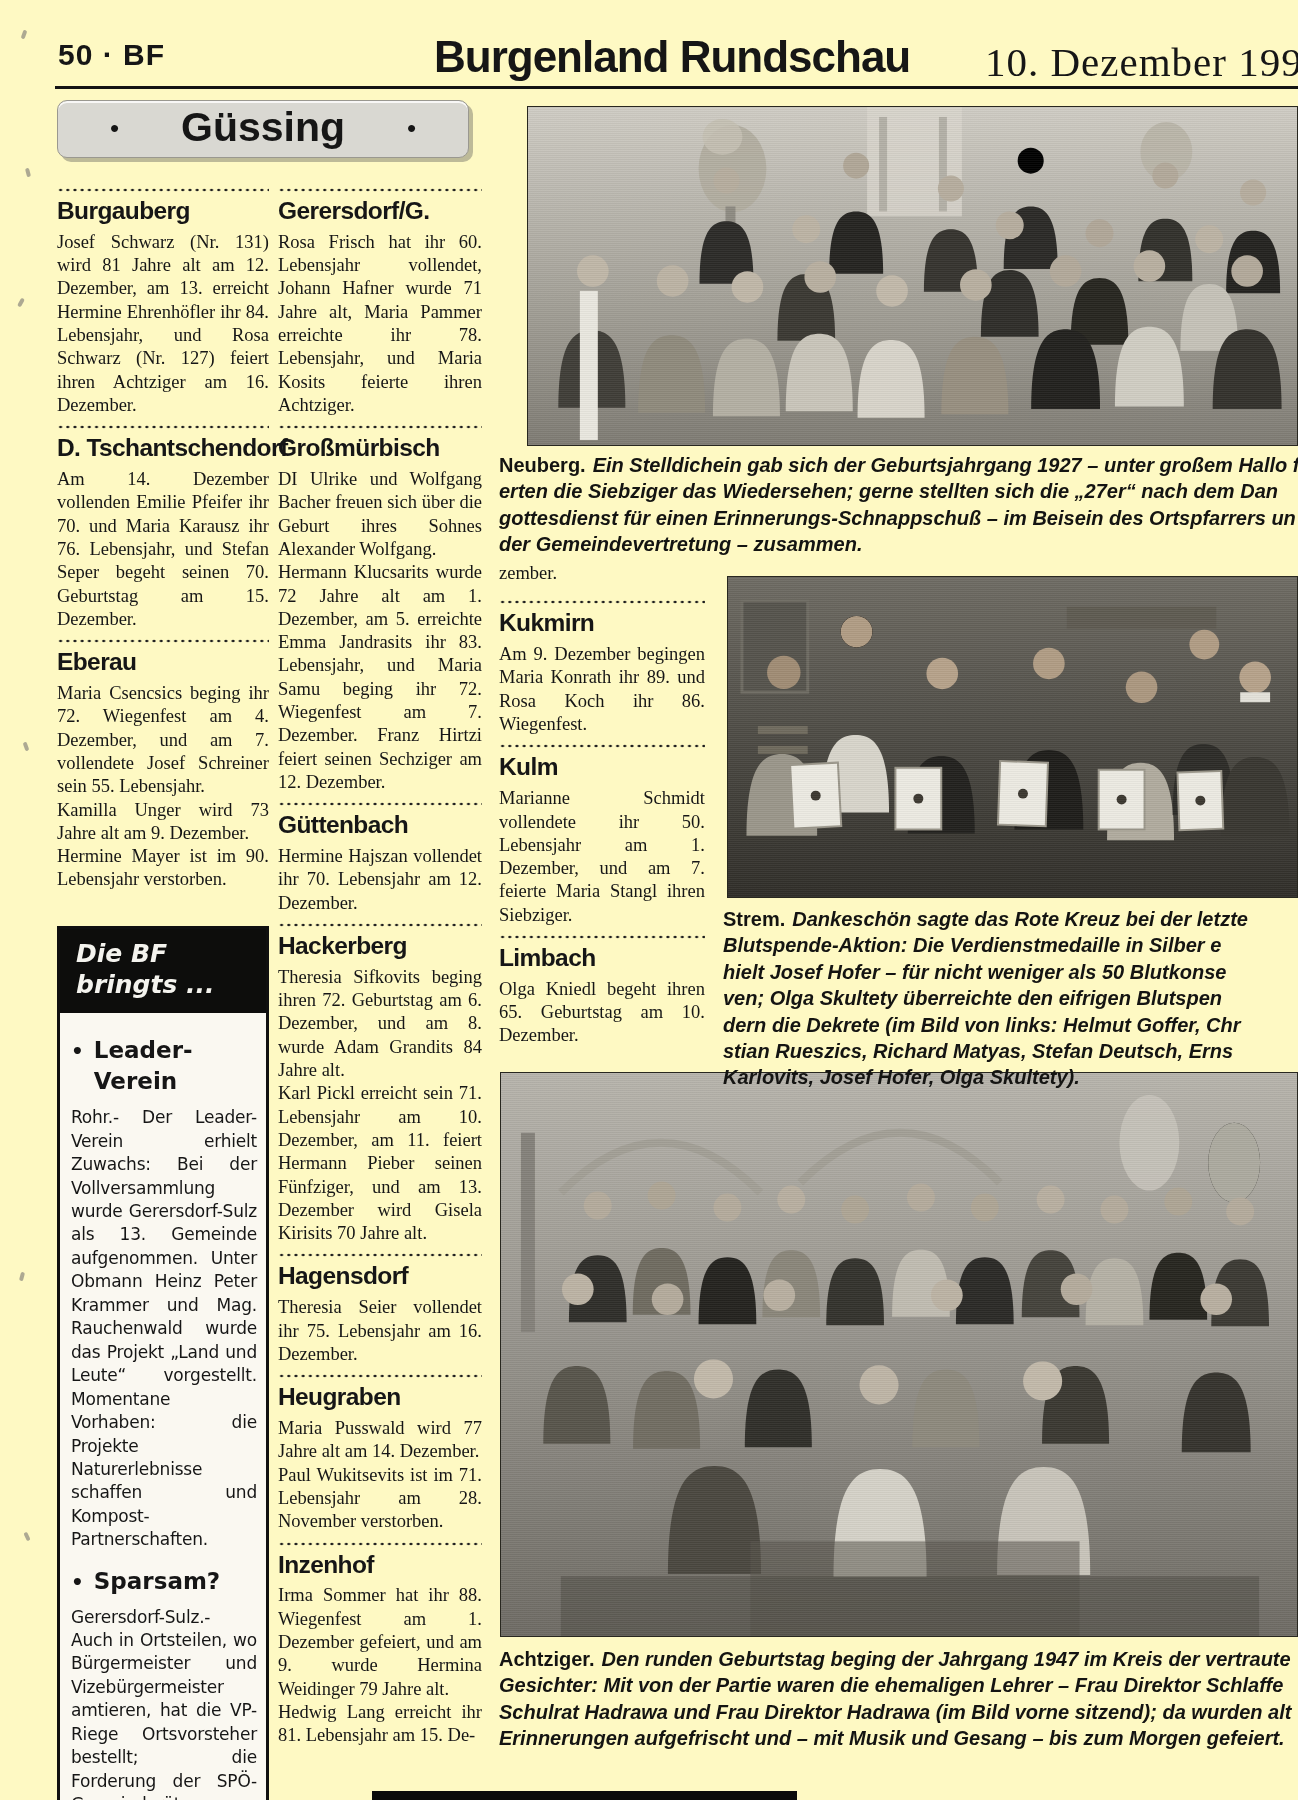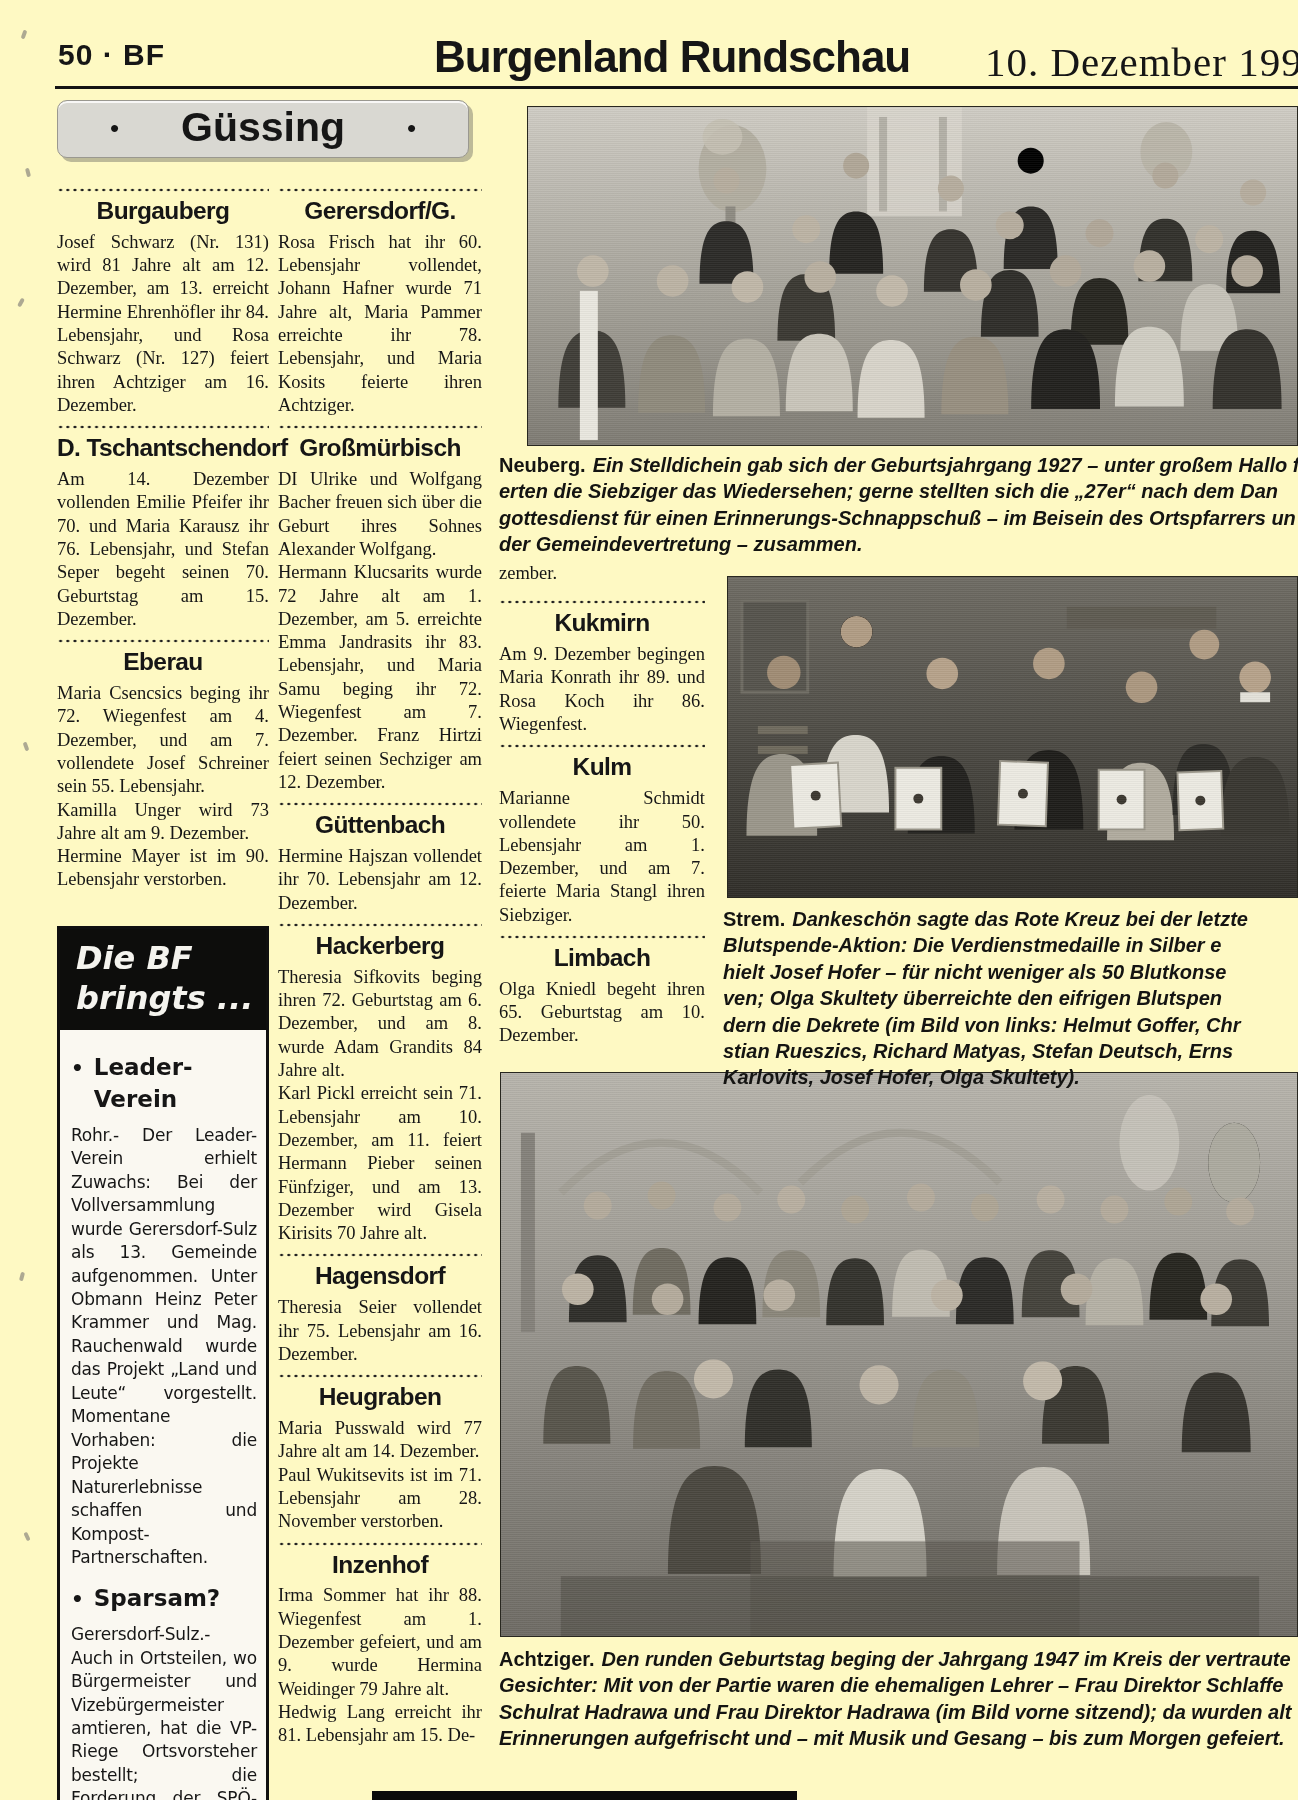--- a/index.html
+++ b/index.html
@@ -21,27 +21,27 @@
   .region-box .blt{font-size:26px;font-weight:700;}
   
   .col{position:absolute;font-size:18.5px;line-height:1.26;}
   #col1{left:57px;top:180px;width:212px;}
   #col2{left:278px;top:180px;width:204px;}
   #col3{left:499px;top:562px;width:206px;}
   .dotline{height:6px;margin:7px 0 3px;
            background-image:radial-gradient(circle,#1d1d1d 1.3px,rgba(0,0,0,0) 1.6px);
            background-size:7.2px 6px;background-position:0 60%;}
   .sec-title{font-family:"Liberation Sans",sans-serif;font-weight:700;font-size:24.5px;
-             letter-spacing:-0.6px;text-align:center;white-space:nowrap;margin:3px 0 4px;}
+             letter-spacing:-0.6px;text-align:left;white-space:nowrap;margin:3px 0 4px;}
   .sec p{margin:0;text-align:justify;}
   .contin{margin:0 0 14px;}
   
   .bf-box{margin-top:34px;border:3px solid #101010;background:#faf8f1;}
   .bf-head{background:#0d0d0c;color:#f4f3ee;font-family:"DejaVu Sans",sans-serif;
-           font-style:italic;font-weight:700;font-size:32px;padding:9px 8px 12px 16px;}
+           font-style:italic;font-weight:700;font-size:25px;padding:9px 8px 12px 16px;}
   .bf-body{padding:8px 9px 16px 11px;font-family:"DejaVu Sans",sans-serif;font-size:17px;line-height:1.38;}
   .bf-item-title{display:flex;align-items:baseline;gap:10px;font-weight:700;font-size:23px;margin:14px 0 8px;}
   .bf-item-title .blt{font-size:20px;}
   .bf-body p{margin:0;text-align:justify;letter-spacing:-0.2px;}
   
   .photo{position:absolute;border:1px solid #28271f;box-sizing:border-box;background:#8d8a82;}
   .photo svg{display:block;width:100%;height:100%;}
   .photo::after{content:"";position:absolute;inset:0;pointer-events:none;
     background-image:repeating-linear-gradient(0deg,rgba(255,255,255,.05) 0 1px,rgba(20,20,15,.04) 1px 2px);}
   #photo-neuberg{left:527px;top:106px;width:771px;height:340px;}

